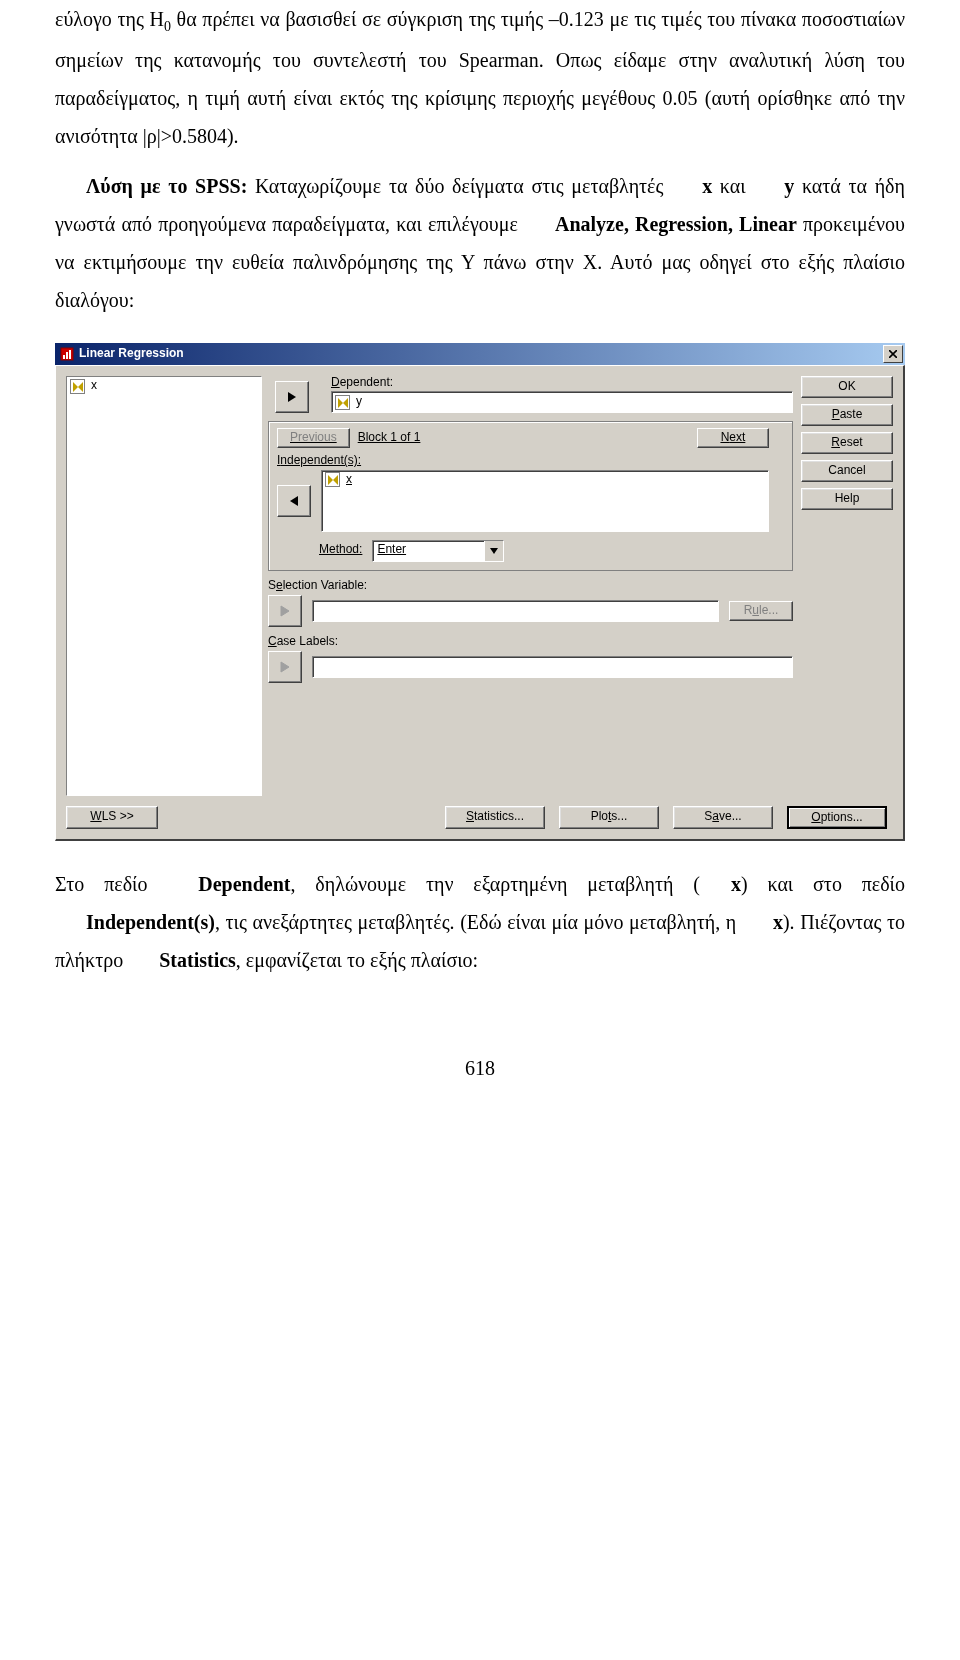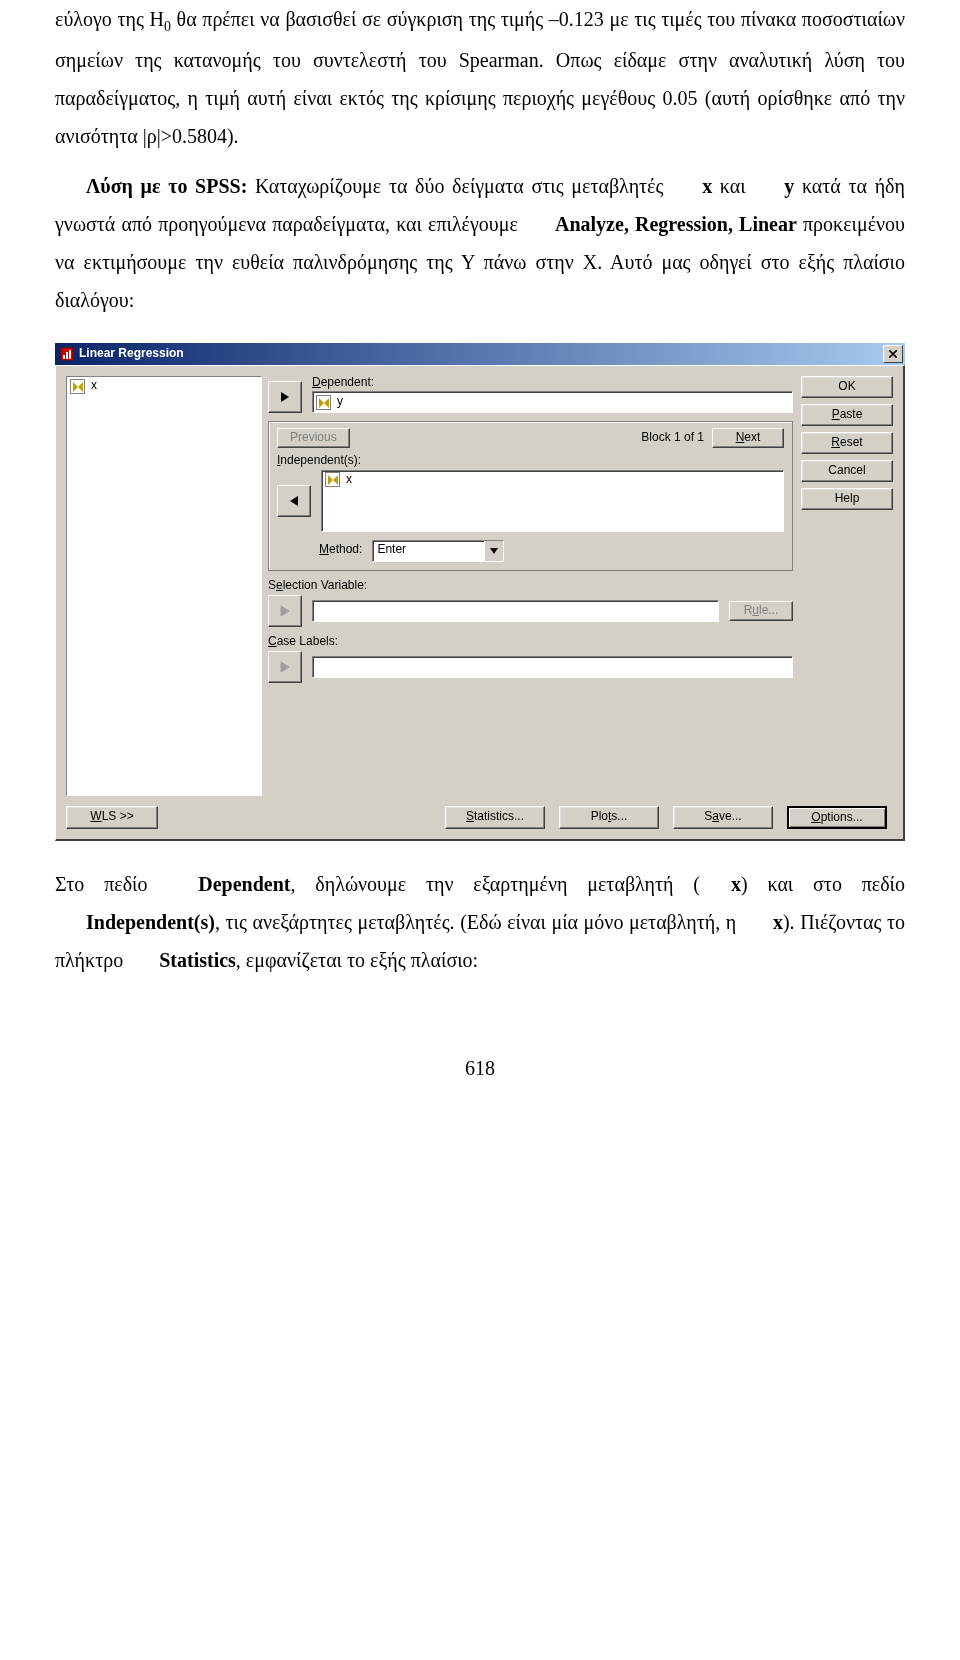--- a/index.html
+++ b/index.html
@@ -134,39 +134,40 @@
     border: 1px solid #fff;
     border-right-color: #404040;
     border-bottom-color: #404040;
     box-shadow: inset -1px -1px 0 #808080;
     display: inline-flex; align-items: center; justify-content: center;
   }
   .arrowbtn.disabled svg path, .arrowbtn.disabled svg polygon { fill: #a0a0a0; stroke: #a0a0a0; }
   .group {
     border: 1px solid #808080;
     box-shadow: inset 1px 1px 0 #fff;
-    padding: 6px 8px 8px 8px;
+    padding: 6px 23px 8px 8px;
     position: relative;
+    text-decoration: underline;
   }
   .lbl { font-size: 12px; margin-bottom: 2px; }
   .underline { text-decoration: underline; }
   .sunken {
     background: #fff;
     border: 1px solid #808080;
     border-right-color: #fff;
     border-bottom-color: #fff;
     box-shadow: inset 1px 1px 0 #404040;
     height: 22px;
     box-sizing: border-box;
     padding: 1px 3px;
     font-size: 12px;
     display: flex; align-items: center;
   }
   .sunken.tall { height: 62px; align-items: flex-start; }
-  .dep-row { display: flex; align-items: flex-end; gap: 10px; }
+  .dep-row { display: flex; align-items: flex-end; gap: 22px; margin-left: 7px; }
   .dep-row .field-wrap { flex: 1; }
   .inner-row { display: flex; align-items: center; gap: 10px; }
   .block-row { display: flex; align-items: center; gap: 8px; margin-bottom: 6px; }
   .small-btn {
     background: #d4d0c8;
     border: 1px solid #fff;
     border-right-color: #404040;
     border-bottom-color: #404040;
     box-shadow: inset -1px -1px 0 #808080;
     font-size: 12px;
@@ -264,21 +265,21 @@
             <div class="sunken">
               <span class="vicon"></span>
               <span style="margin-left:6px">y</span>
             </div>
           </div>
         </div>
 
         <div class="group">
           <div class="block-row">
             <div class="small-btn disabled"><span>Previous</span></div>
-            <div style="flex:1; text-align:right">Block 1 of 1</div>
+            <div style="flex:1; text-align:left">Block 1 of 1</div>
             <div class="small-btn"><span class="underline">N</span>ext</div>
           </div>
           <div class="lbl"><span class="underline">I</span>ndependent(s):</div>
           <div class="inner-row">
             <div class="arrowbtn">
               <svg width="12" height="12" viewBox="0 0 12 12">
                   <polygon points="10,1 2,6 10,11" fill="#000"></polygon>
                 </svg>
             </div>
             <div class="sunken tall" style="flex:1">

